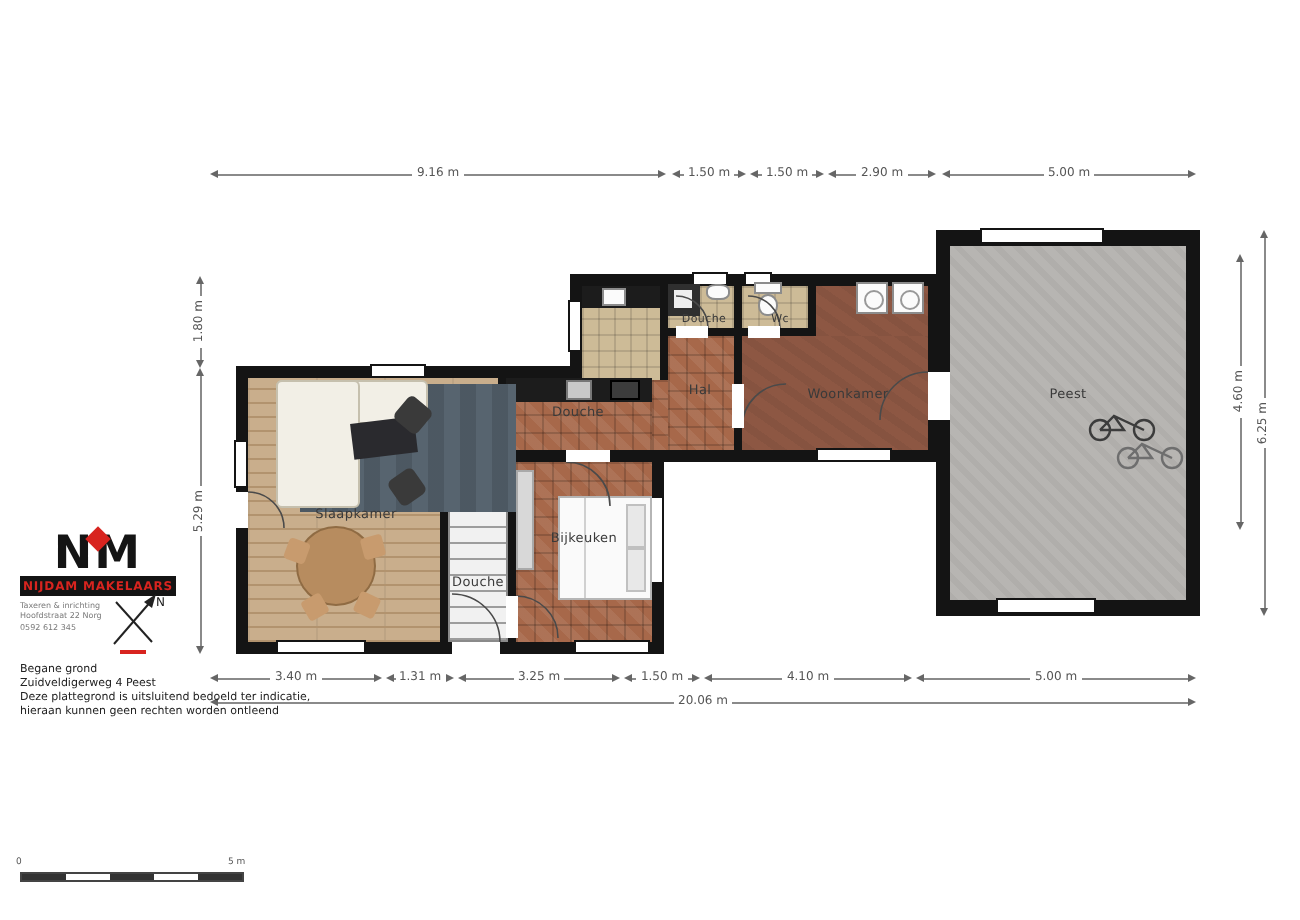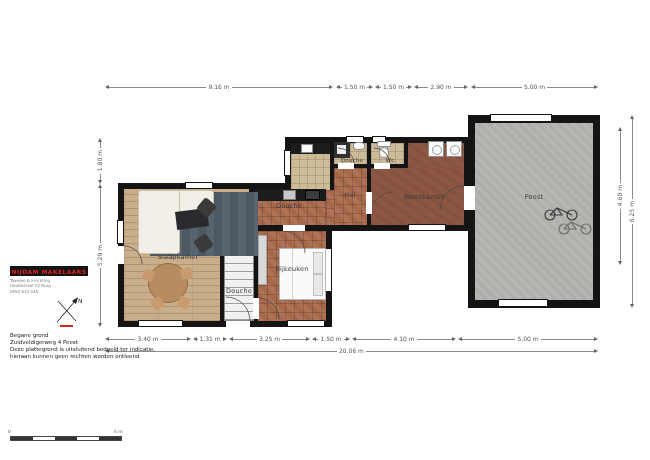--- a/index.html
+++ b/index.html
@@ -322,20 +322,24 @@
     </div>
   <div class="dim dimv" style="left:628px;top:115px;height:193px;width:8px;">
     <i class="a au"></i>
       <i class="ln"></i>
       <span>6.25 m</span>
       <i class="ln"></i>
       <i class="a ad"></i>
     </div>
 
   <div class="logo">
+    <div class="logo-mono">
+      <span class="ltr">N</span><span class="ltr">M</span>
+      <div class="logo-diamond"></div>
+    </div>
     <div class="logo-band">NIJDAM MAKELAARS</div>
     <div class="logo-sub">
       <div>Taxeren &amp; inrichting</div>
       <div>Hoofdstraat 22 Norg</div>
       <div>0592 612 345</div>
     </div>
   </div>
 
   <svg class="abs" style="left:52px;top:294px;" width="32" height="36" viewBox="0 0 32 36">
     <line x1="5" y1="28" x2="24" y2="6" stroke="#222" stroke-width="1"></line>

